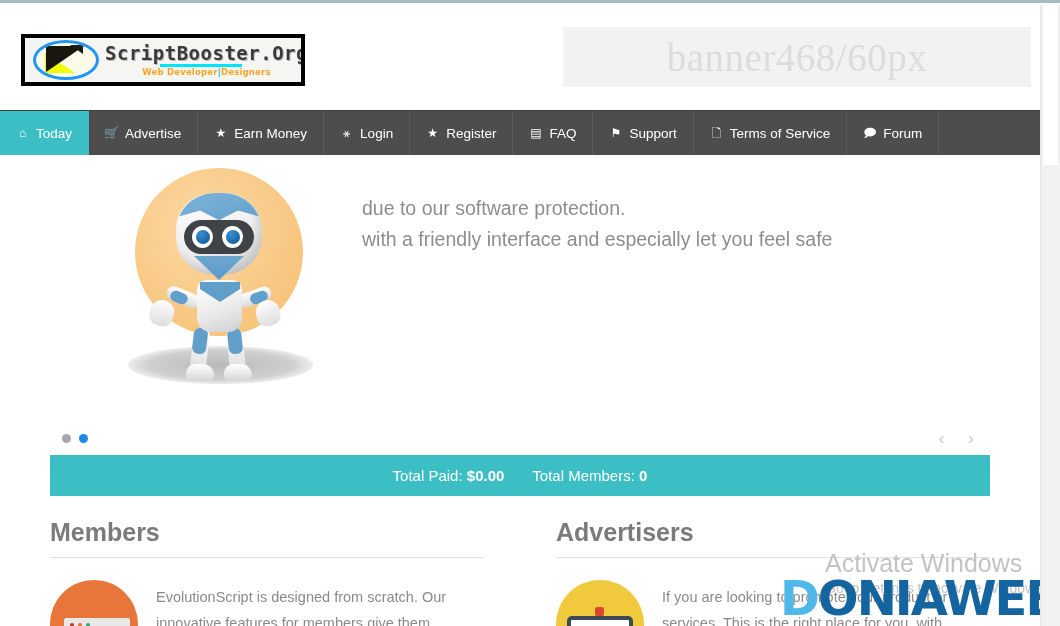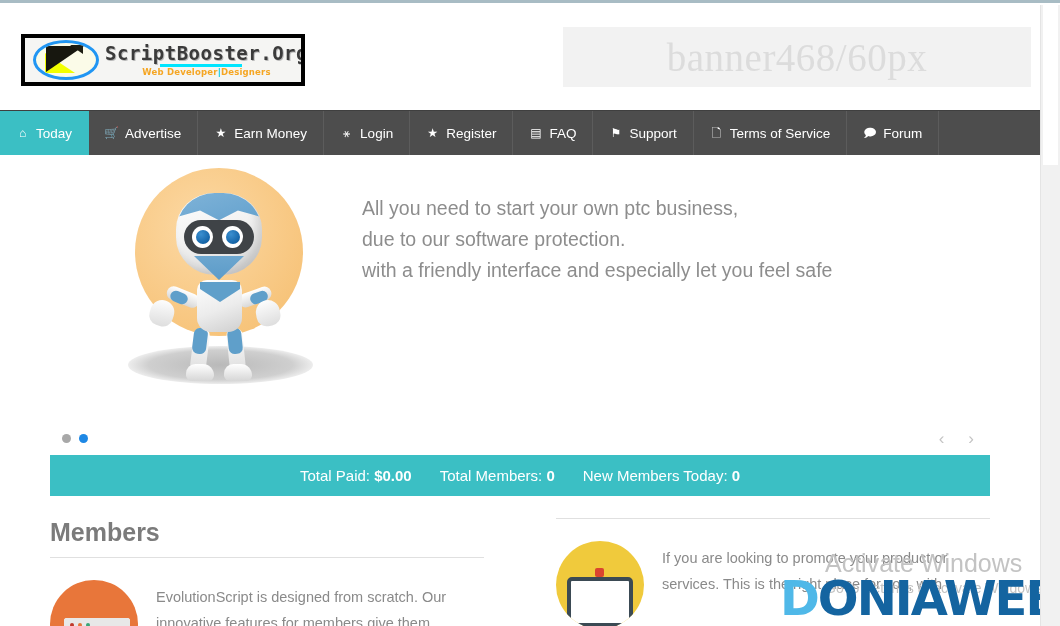--- a/index.html
+++ b/index.html
@@ -532,21 +532,20 @@
           <div class="r-helmet"></div>
           <div class="r-visor"></div>
           <div class="r-eye l"></div>
           <div class="r-eye r"></div>
           <div class="r-pupil l"></div>
           <div class="r-pupil r"></div>
         </div>
 
         <div class="hero-copy">
           <div class="hero-sub">
-            <div>All you need to start your own ptc business,</div>
             <div>due to our software protection.</div>
             <div>with a friendly interface and especially let you feel safe</div>
           </div>
         </div>
 
         <div class="dots">
           <div class="dot"></div>
           <div class="dot active"></div>
         </div>
 
@@ -558,24 +557,20 @@
     </div>
 
     <div class="stats-wrap">
       <div class="stats">
         <div>
           <span>Total Paid:</span>
           <span class="num">$0.00</span>
         </div>
         <div>
           <span>Total Members:</span>
-          <span class="num">0</span>
-        </div>
-        <div>
-          <span>New Members Today:</span>
           <span class="num">0</span>
         </div>
       </div>
     </div>
 
     <div class="cols">
 
       <div class="col">
         <div class="col-title">Members</div>
         <div class="col-rule"></div>
@@ -587,20 +582,21 @@
                 <div class="win-dot d2"></div>
                 <div class="win-dot d3"></div>
               </div>
             </div>
           </div>
           <div class="col-text">EvolutionScript is designed from scratch. Our innovative features for members give them</div>
         </div>
       </div>
 
       <div class="col">
+        <div class="col-title">Advertisers</div>
         <div class="col-rule"></div>
         <div class="col-body">
           <div class="circ yellow">
             <div class="board-pin"></div>
             <div class="board">
               
               
               
               
             </div>

